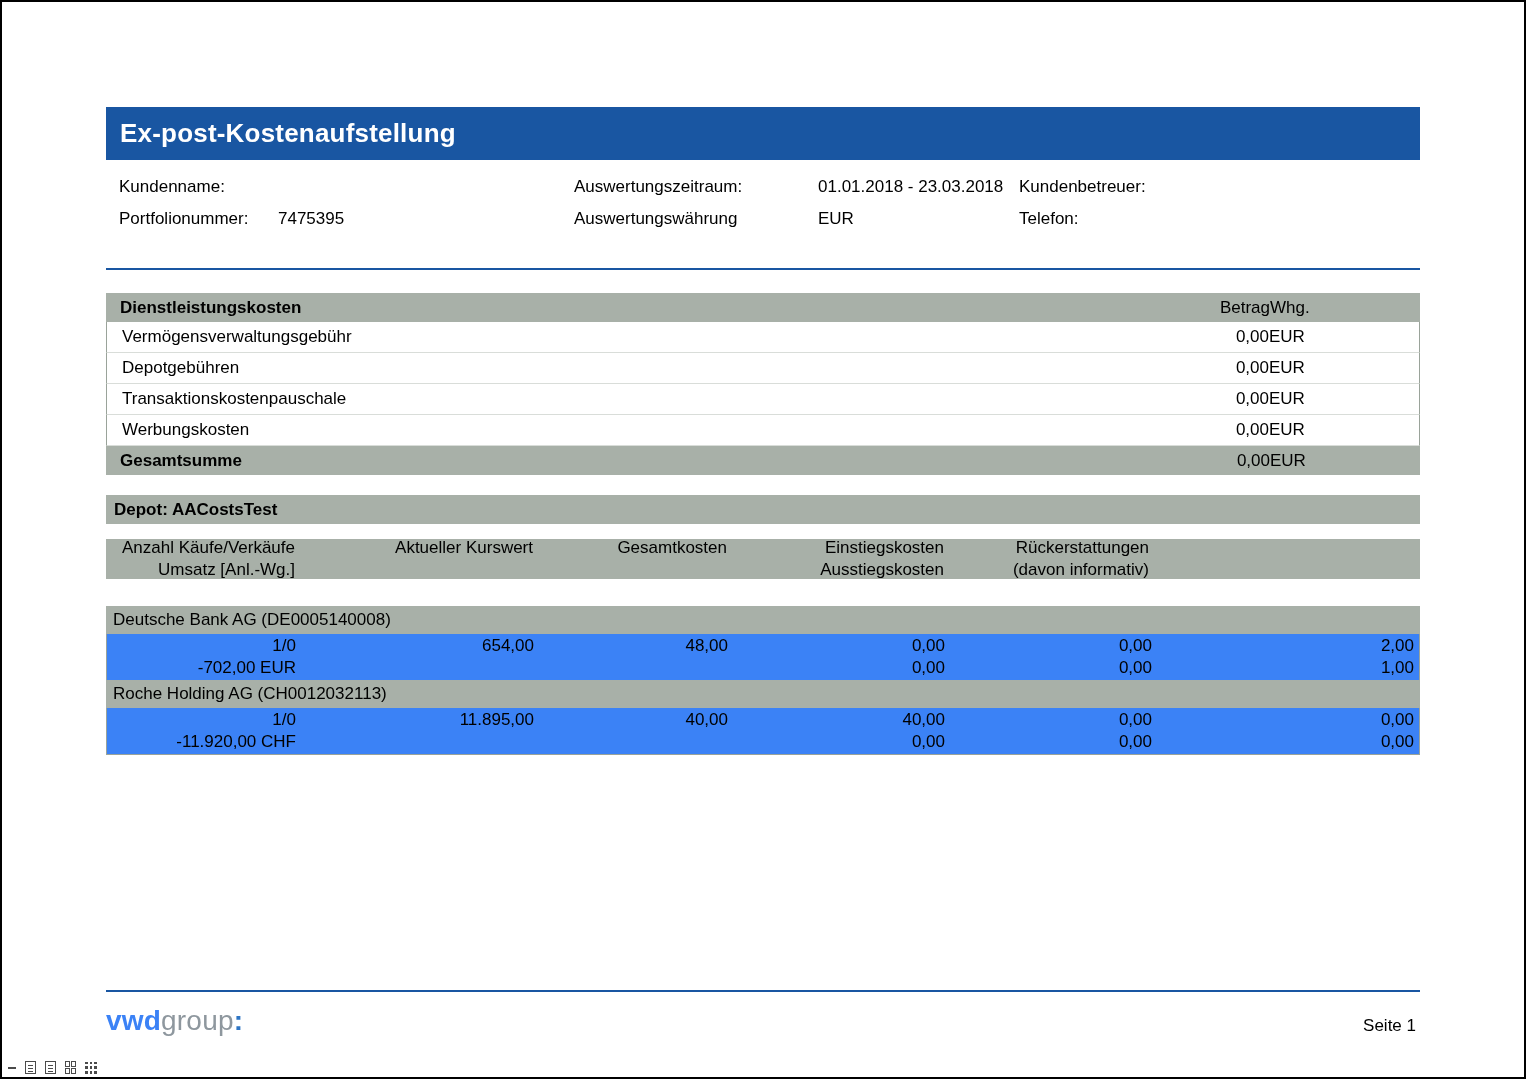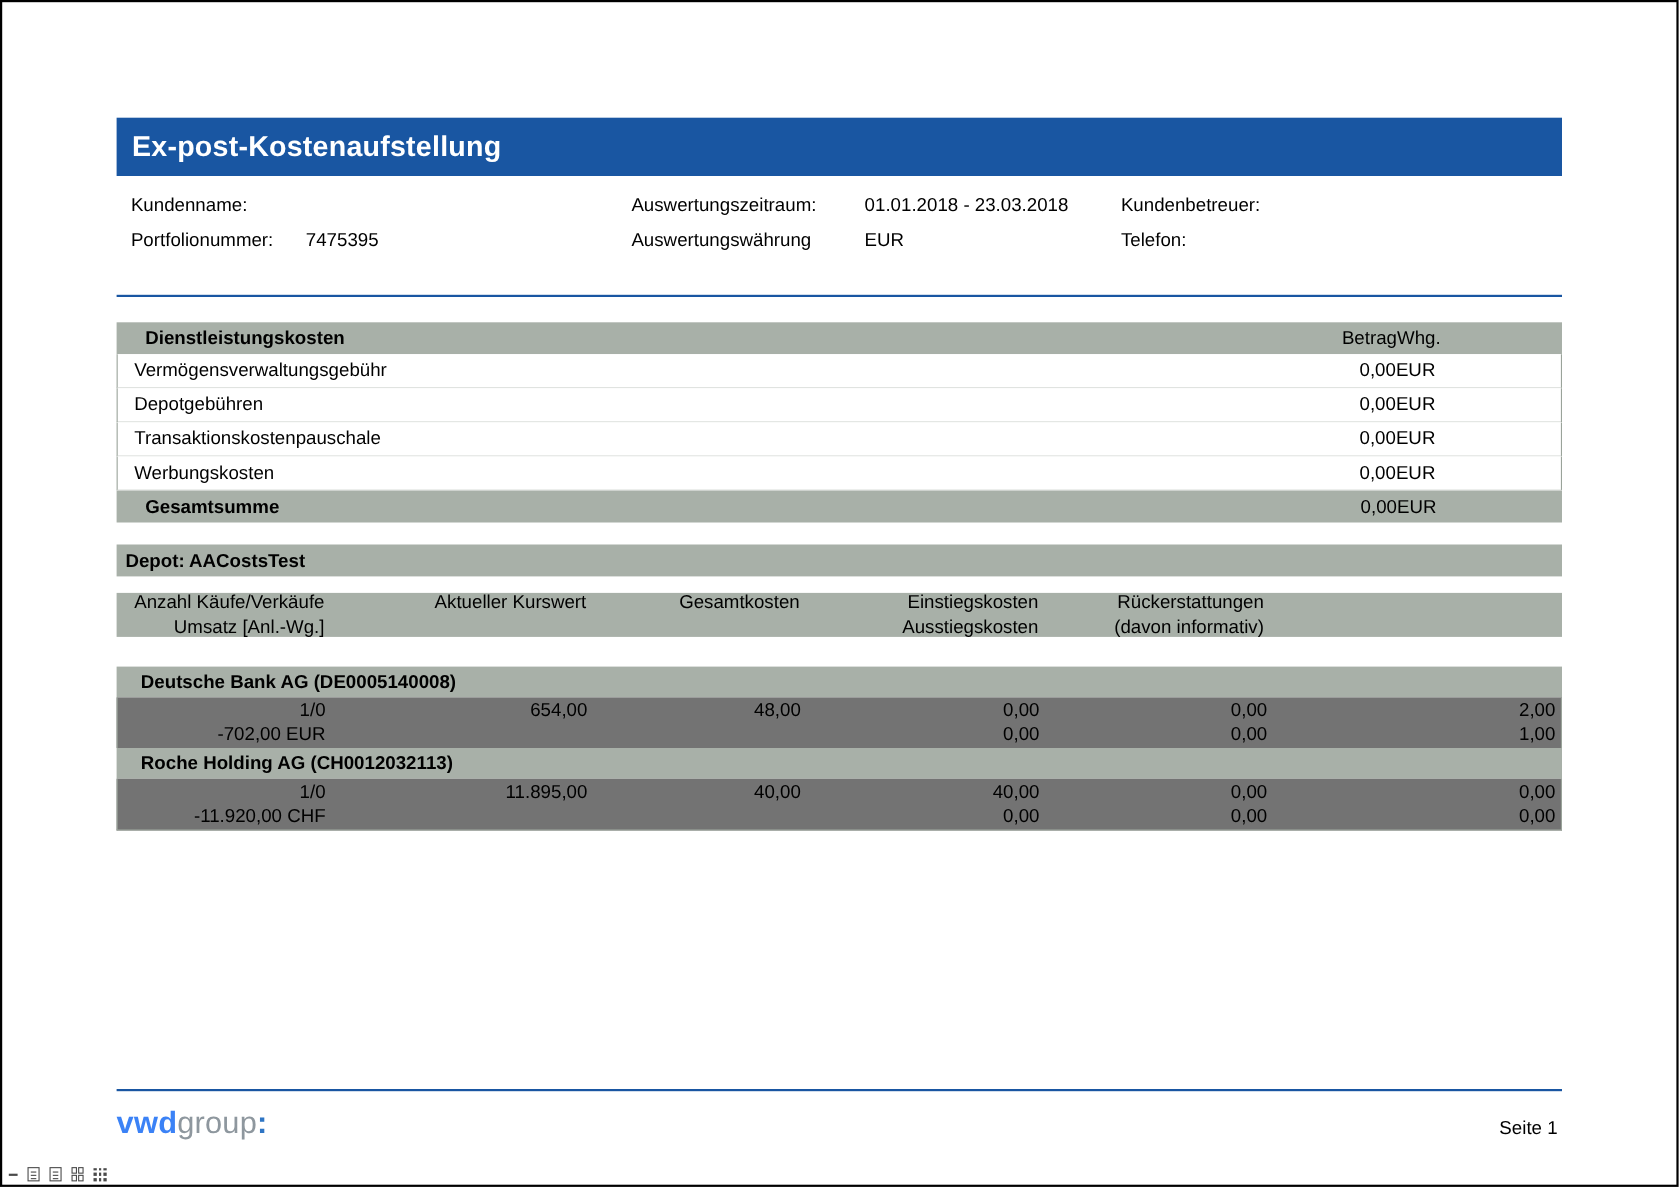--- a/index.html
+++ b/index.html
@@ -26,49 +26,49 @@
     display:flex;align-items:center;padding-left:14px;
   }
   .title-bar span{color:#fff;font-size:26px;font-weight:bold;letter-spacing:.2px;}
 
   
   .info-row{position:absolute;left:104px;width:1314px;height:30px;font-size:17px;}
   .info-row span{position:absolute;top:0;line-height:30px;white-space:nowrap;}
   .i-c1l{left:13px;}
   .i-c1v{left:172px;}
   .i-c2l{left:468px;}
-  .i-c2v{left:680px;}
+  .i-c2v{left:712px;}
   .i-c3l{left:913px;}
 
   .rule{position:absolute;left:104px;width:1314px;height:2px;background:var(--blue);}
 
   
   .svc-table{top:291px;font-size:17px;}
   .svc-header,.svc-row,.svc-total{display:flex;align-items:center;}
   .svc-header{height:29px;background:var(--gray);}
   .svc-row{height:31px;background:#fff;border-left:1px solid var(--gray-border);border-right:1px solid var(--gray-border);border-bottom:1px solid var(--row-border);}
   .svc-total{height:29px;background:var(--gray);}
   .svc-label{flex:1;padding-left:15px;white-space:nowrap;}
-  .svc-header .svc-label,.svc-total .svc-label{font-weight:bold;padding-left:14px;margin-left:12px;}
+  .svc-header .svc-label,.svc-total .svc-label{font-weight:bold;padding-left:14px;}
   .svc-betrag{width:120px;text-align:right;}
   .svc-whg{width:150px;padding-right:5px;}
 
   
   .depot-bar{top:493px;height:29px;background:var(--gray);display:flex;align-items:center;padding-left:8px;}
   .depot-bar span{font-weight:bold;font-size:17px;}
 
   .depot-cols{top:537px;height:40px;background:var(--gray);display:grid;
     grid-template-columns:192px 238px 194px 217px 207px 1fr;
     font-size:17px;align-content:center;}
   .depot-cols .cell{text-align:right;padding-right:3px;line-height:22px;white-space:nowrap;}
   .depot-cols .cell.last{padding-right:5px;}
 
   .depot-table{top:604px;font-size:17px;}
-  .sec-bar{height:28px;background:var(--gray);display:flex;align-items:center;padding-left:22px;font-weight:bold;}
-  .pos-rows{background:#737373;border-left:1px solid var(--gray-border);border-right:1px solid var(--gray-border);padding:1px 0;}
+  .sec-bar{height:28px;background:var(--gray);display:flex;align-items:center;padding-left:7px;font-weight:normal;}
+  .pos-rows{background:#3b82f6;border-left:1px solid var(--gray-border);border-right:1px solid var(--gray-border);padding:1px 0;}
   .pos-rows:last-child{border-bottom:1px solid var(--gray-border);}
   .pos-row{display:grid;grid-template-columns:192px 238px 194px 217px 207px 1fr;line-height:22px;}
   .pos-row .cell{text-align:right;padding-right:3px;white-space:nowrap;}
   .pos-row .cell.last{padding-right:5px;}
 
   
   .footer-rule{top:988px;}
   .logo{position:absolute;left:104px;top:1003px;font-size:28px;letter-spacing:.2px;}
   .logo .vwd{font-weight:bold;color:#3b82f6;}
   .logo .group{color:#8E979E;}

